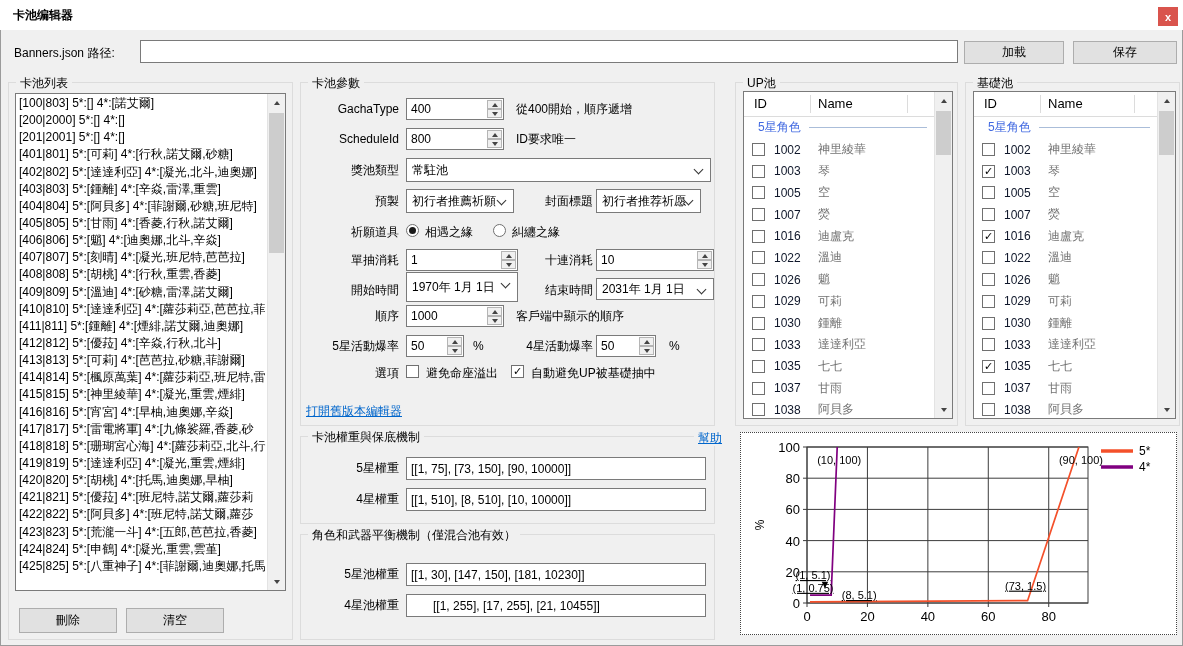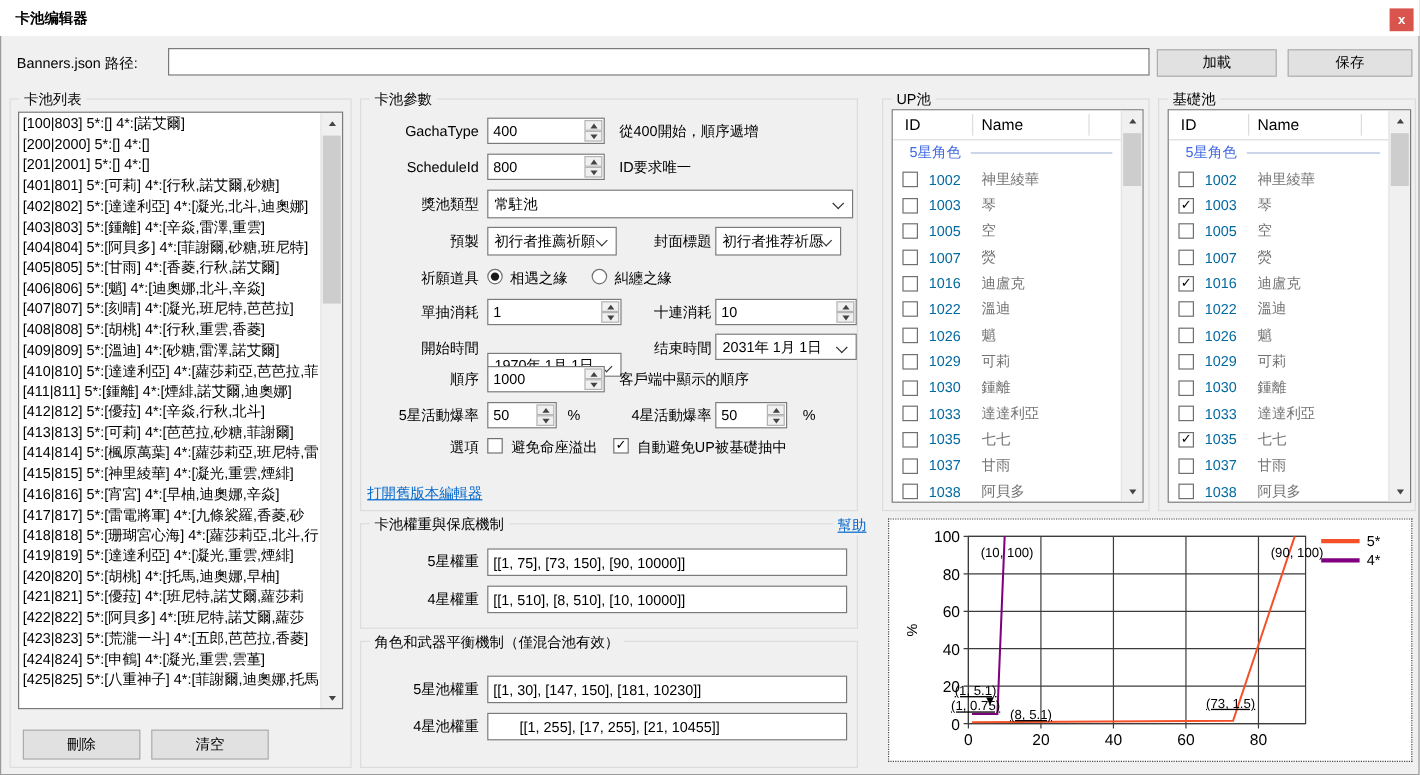--- a/index.html
+++ b/index.html
@@ -40,21 +40,21 @@
   .pool-table{position:absolute;background:#fff;border:1px solid #7a7a7a;box-sizing:border-box;overflow:hidden;}
   .pt-header{position:absolute;left:0;top:0;right:17px;height:24px;border-bottom:1px solid #dcdcdc;background:#fff;}
   .pt-h1{position:absolute;left:10px;top:4px;font-size:13px;}
   .pt-h2{position:absolute;left:74px;top:4px;font-size:13px;}
   .cdiv{position:absolute;top:3px;height:18px;width:1px;background:#dcdcdc;}
   .pt-body{position:absolute;left:0;top:25px;right:17px;bottom:0;overflow:hidden;}
   .pt-grow{height:21.7px;display:flex;align-items:center;color:#4169e1;padding-left:14px;}
   .grow-line{flex:1;height:1px;background:#aabdd9;margin:0 8px;}
   .prow{height:21.7px;display:flex;align-items:center;padding-left:8px;}
   .prow .cb{margin-right:9px;}
-  .prow .pid{color:#0369a1;width:36px;flex:none;}
+  .prow .pid{color:#0f172a;width:36px;flex:none;}
   .prow .pname{color:#737373;margin-left:8px;white-space:nowrap;overflow:hidden;}
   
   #chart-panel{position:absolute;left:740px;top:432px;width:437px;height:203px;background:#fff;border:1px dotted #444;box-sizing:border-box;}
   #chart-panel svg{display:block;}
   text{font-family:"Liberation Sans","DejaVu Sans",sans-serif;}
 </style>
 </head>
 <body>
 
 <div id="window">
@@ -186,21 +186,21 @@
           <div class="sb">
             <div class="tri-u"></div>
           </div>
           <div class="sb">
             <div class="tri-d"></div>
           </div>
         </div>
       </div>
 
     <span class="lbl r" style="left:0;top:199px;width:98px;">開始時間</span>
-    <div class="combo" style="left:105px;top:211px;width:112px;height:20px;">
+    <div class="combo" style="left:105px;top:189px;width:112px;height:30px;">
         <span>1970年 1月 1日</span>
       </div>
     <span class="lbl r" style="left:202px;top:199px;width:90px;">结束時間</span>
     <div class="combo" style="left:295px;top:195px;width:118px;height:22px;">
         <span>2031年 1月 1日</span>
       </div>
 
     <span class="lbl r" style="left:0;top:225px;width:98px;">順序</span>
     <div class="winput has-spin" style="left:105px;top:222px;width:98px;height:22px;">
         <span>1000</span>

